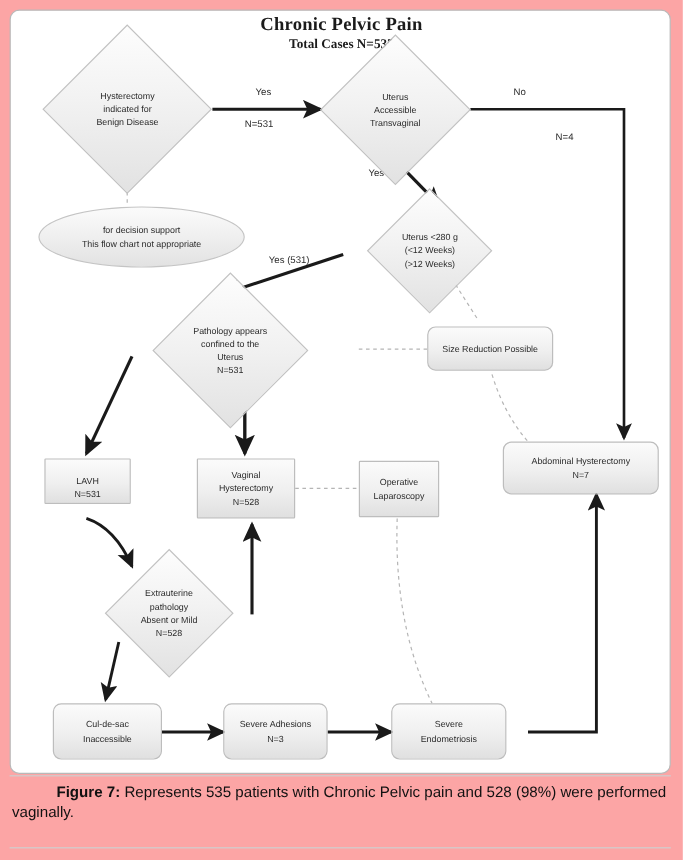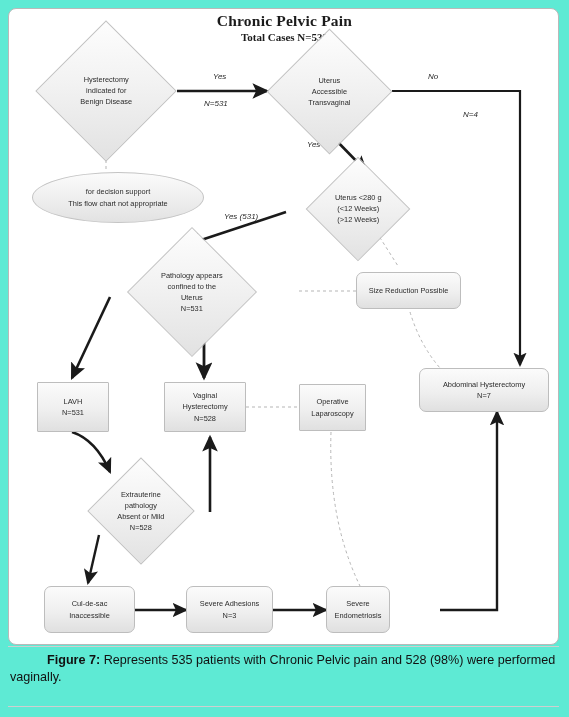--- a/index.html
+++ b/index.html
@@ -11,21 +11,21 @@
     width: 569px;
     height: 717px;
     font-family: "Liberation Sans", sans-serif;
     position: relative;
     overflow: hidden;
   }
   #page {
     position: relative;
     width: 569px;
     height: 717px;
-    background: #5eead4;
+    background: #fca5a5;
   }
   
   .figure-frame {
     position: absolute;
     left: 8px;
     top: 8px;
     width: 551px;
     height: 637px;
     border: 1px solid #b9b9b9;
     border-radius: 8px;
@@ -105,21 +105,20 @@
   }
   .node .lines div {
     white-space: nowrap;
   }
   
   .edge-label {
     position: absolute;
     font-size: 8px;
     color: #2b2b2b;
     white-space: nowrap;
-    font-style: italic;
   }
   
   svg.connectors {
     position: absolute;
     left: 0;
     top: 0;
     width: 569px;
     height: 650px;
     overflow: visible;
   }
@@ -253,21 +252,21 @@
         <div>N=531</div>
       </div>
     </div>
 
     <div class="node node-box" style="left:356px; top:272px; width:105px; height:37px;">
       <div class="lines">
         <div>Size Reduction Possible</div>
       </div>
     </div>
 
-    <div class="node node-box sharp" style="left:37px; top:382px; width:72px; height:50px;">
+    <div class="node node-box sharp" style="left:37px; top:382px; width:72px; height:38px;align-items:flex-end;">
       <div class="lines">
         <div>LAVH</div>
         <div>N=531</div>
       </div>
     </div>
 
     <div class="node node-box sharp" style="left:164px; top:382px; width:82px; height:50px;">
       <div class="lines">
         <div>Vaginal</div>
         <div>Hysterectomy</div>
@@ -305,21 +304,21 @@
       </div>
     </div>
 
     <div class="node node-box" style="left:186px; top:586px; width:87px; height:47px;">
       <div class="lines">
         <div>Severe Adhesions</div>
         <div>N=3</div>
       </div>
     </div>
 
-    <div class="node node-box" style="left:326px; top:586px; width:64px; height:47px;justify-content:flex-end;">
+    <div class="node node-box" style="left:326px; top:586px; width:96px; height:47px;justify-content:flex-end;">
       <div class="lines">
         <div>Severe</div>
         <div>Endometriosis</div>
       </div>
     </div>
 
   </div>
 
   <div class="caption-rule"></div>
   <div class="caption">

